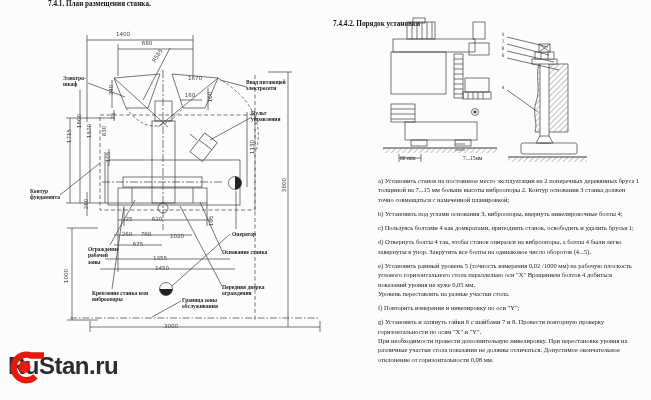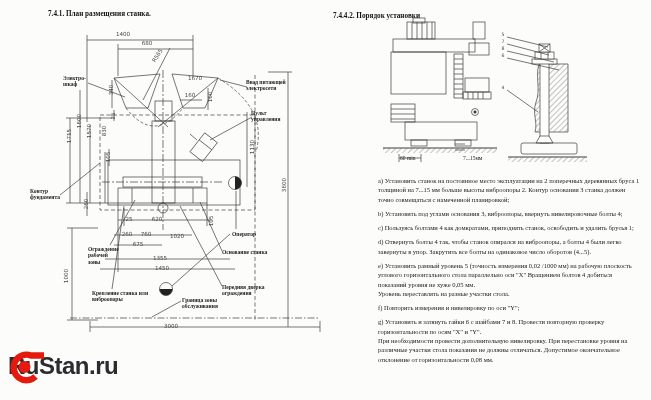--- a/index.html
+++ b/index.html
@@ -17,22 +17,22 @@
   #paras p{margin:0 0 5px 0;font-size:6.5px;line-height:1.43;white-space:pre-line;color:#222;}
   #logo{position:absolute;left:8px;top:352px;display:flex;align-items:center;gap:5px;cursor:pointer;}
   #logo .t{font-family:"Liberation Sans",sans-serif;font-weight:bold;font-size:24px;
            color:#2b2b31;letter-spacing:-0.5px;}
 </style>
 </head>
 <body>
 
 <div id="shot">
 
-  <div class="h" style="left:48px;top:10px">7.4.1. План размещения станка.</div>
-  <div class="h" style="left:333px;top:12px">7.4.4.2. Порядок установки</div>
+  <div class="h" style="left:48px;top:0">7.4.1. План размещения станка.</div>
+  <div class="h" style="left:333px;top:20px">7.4.4.2. Порядок установки</div>
 
   <svg style="left:40px;top:30px" width="290" height="315" viewBox="0 0 290 315">
     <g stroke="#3c3c3c" stroke-width="0.7" fill="none">
 
       <line x1="47" y1="10" x2="153" y2="10"></line>
       <line x1="47" y1="5" x2="47" y2="92"></line>
       <line x1="153" y1="5" x2="153" y2="46"></line>
       <line x1="78" y1="19" x2="153" y2="19"></line>
       <line x1="78" y1="14" x2="78" y2="46"></line>
       <line x1="103" y1="70" x2="130" y2="18"></line>

